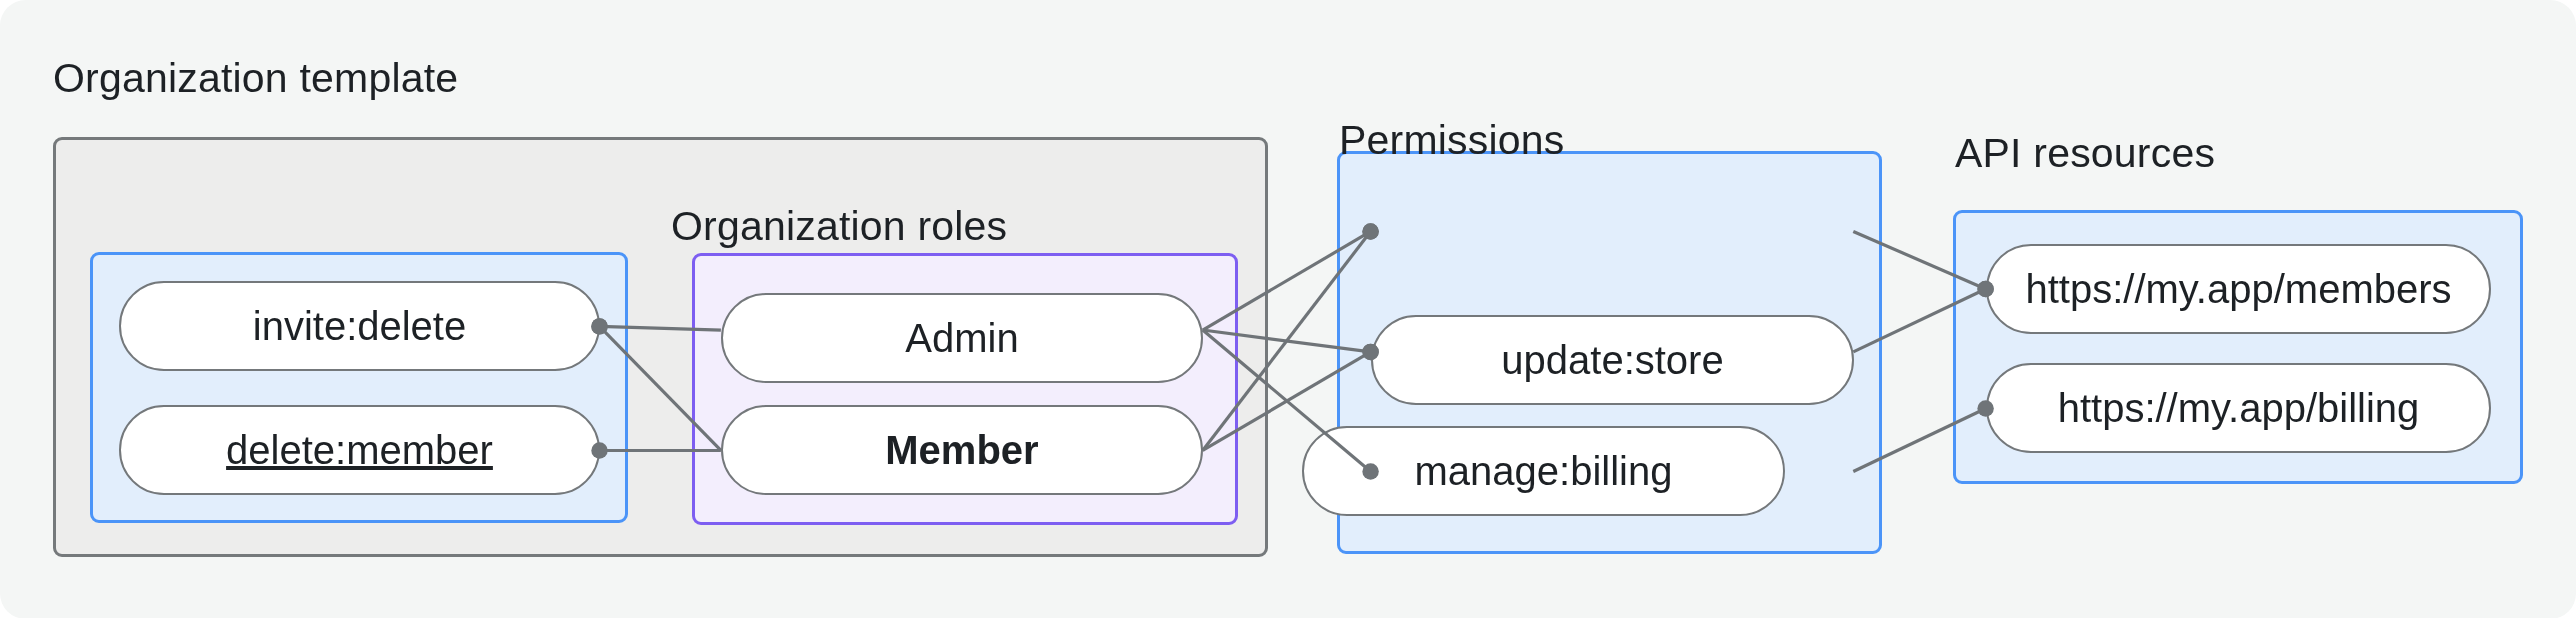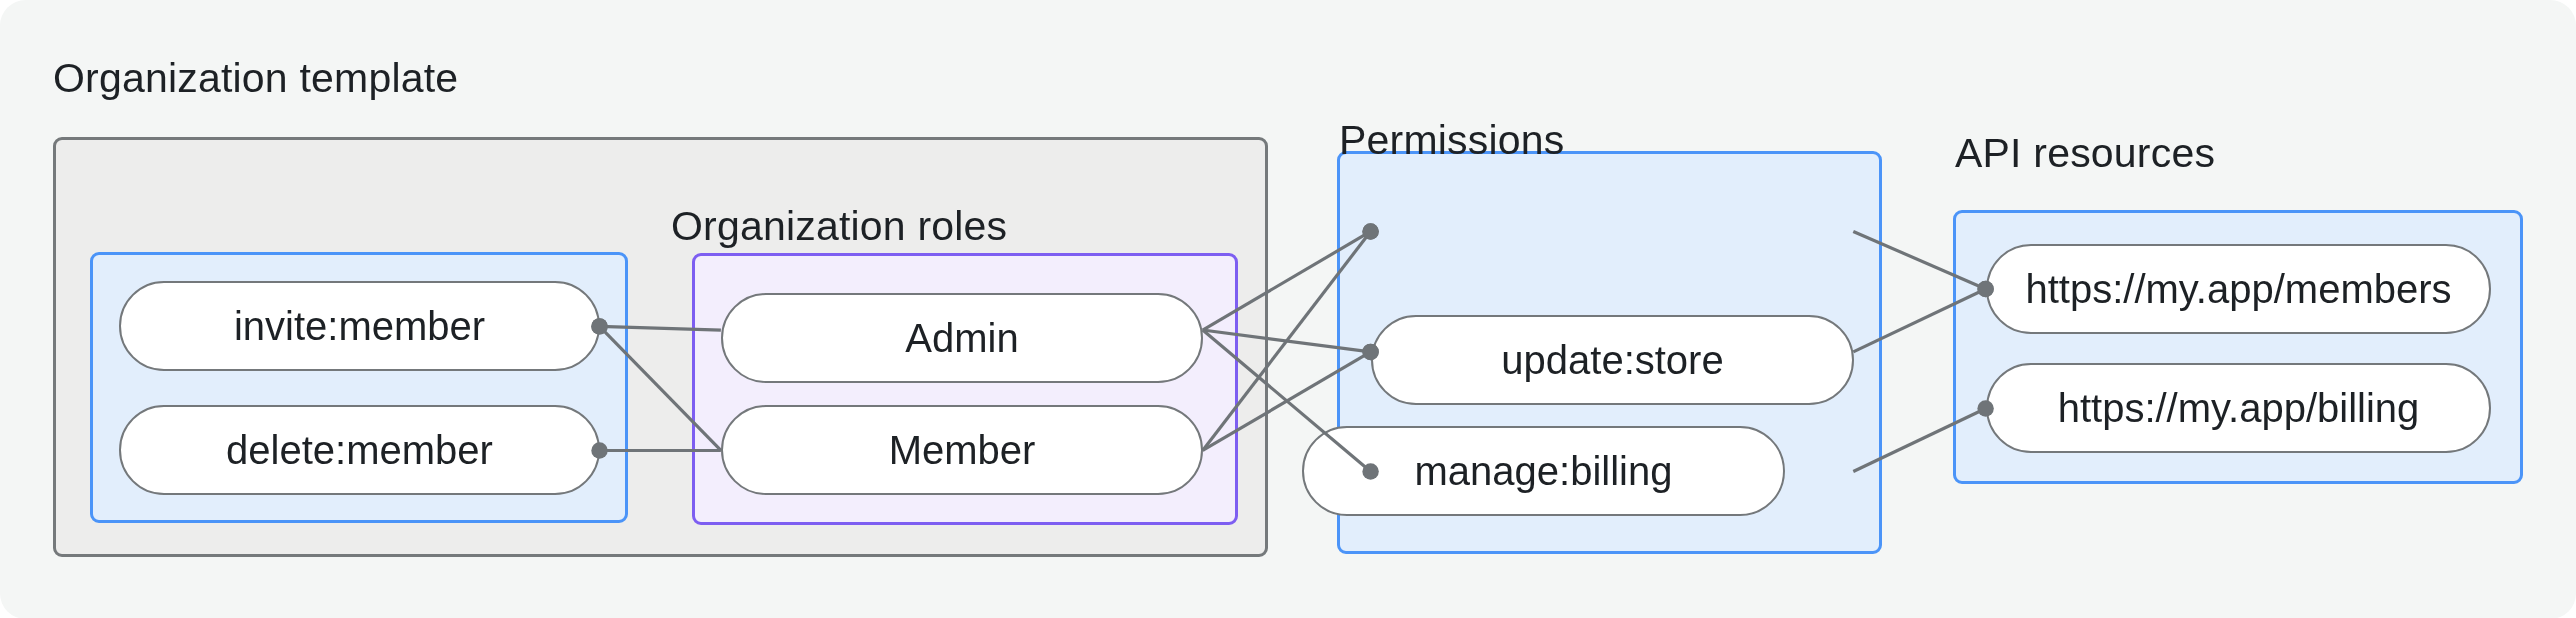--- a/index.html
+++ b/index.html
@@ -63,23 +63,23 @@
     border-radius: 46px;
     display: flex;
     align-items: center;
     justify-content: center;
     font-size: 40px;
     font-weight: 400;
     color: var(--text, #1d2125);
     white-space: nowrap;
   }
   .p-invite      { left: 119px;  top: 281px; width: 481px; }
-  .p-delete      { left: 119px;  top: 405px; width: 481px; }
+  .p-delete      { left: 119px;  top: 405px; width: 481px; text-decoration: underline; }
   .p-admin       { left: 721px;  top: 293px; width: 482px; }
-  .p-member      { left: 721px;  top: 405px; width: 482px; }
+  .p-member      { left: 721px;  top: 405px; width: 482px; font-weight: bold; }
   .p-read        { left: 1371px; top: 186px; width: 483px; }
   .p-update      { left: 1371px; top: 307px; width: 483px; margin-top: 8px; }
   .p-manage      { left: 1302px; top: 426px; width: 483px; }
   .p-api-members { left: 1986px; top: 244px; width: 505px; }
   .p-api-billing { left: 1986px; top: 363px; width: 505px; }
 
   #edge-layer {
     position: absolute;
     left: 0; top: 0;
     width: 2576px;
@@ -96,21 +96,21 @@
   <div class="box blue b-org-perms"></div>
   <div class="box purple b-org-roles"></div>
   <div class="box blue b-permissions"></div>
   <div class="box blue b-api"></div>
 
   <div class="title t-org-template">Organization template</div>
   <div class="title t-org-roles">Organization roles</div>
   <div class="title t-permissions">Permissions</div>
   <div class="title t-api">API resources</div>
 
-  <div class="pill p-invite">invite:member</div>
+  <div class="pill p-invite">invite:delete</div>
   <div class="pill p-delete">delete:member</div>
   <div class="pill p-admin">Admin</div>
   <div class="pill p-member">Member</div>
   <div class="pill p-update">update:store</div>
   <div class="pill p-manage">manage:billing</div>
   <div class="pill p-api-billing">https://my.app/billing</div>
   <div class="pill p-api-members">https://my.app/members</div>
 
   <svg id="edge-layer" viewBox="0 0 2823 678">
       <line x1="657" y1="357.5" x2="790" y2="361.5" stroke="#6f7478" stroke-width="3.5"></line>

